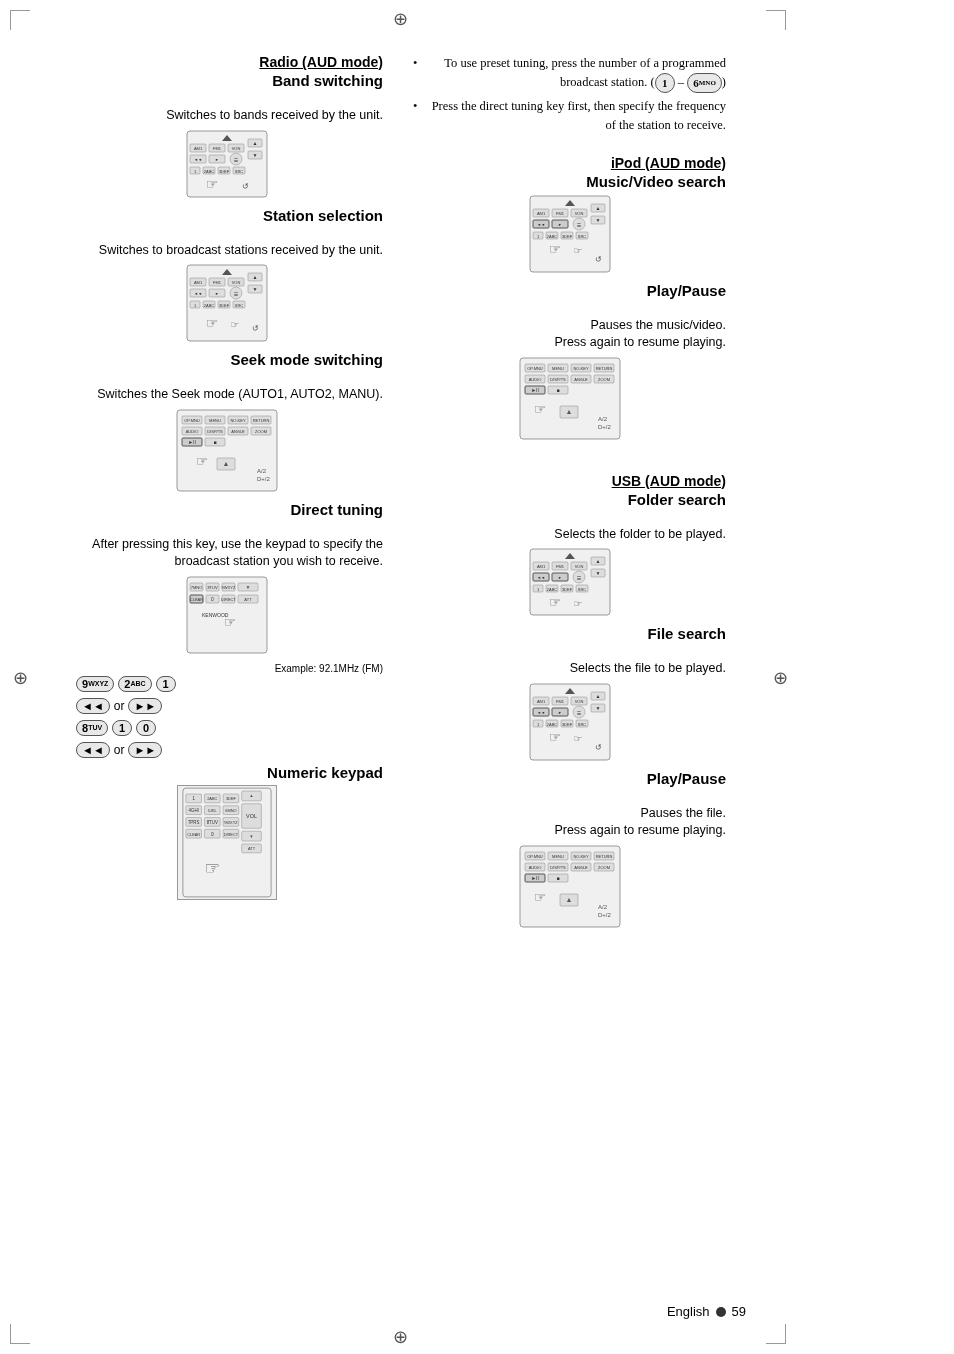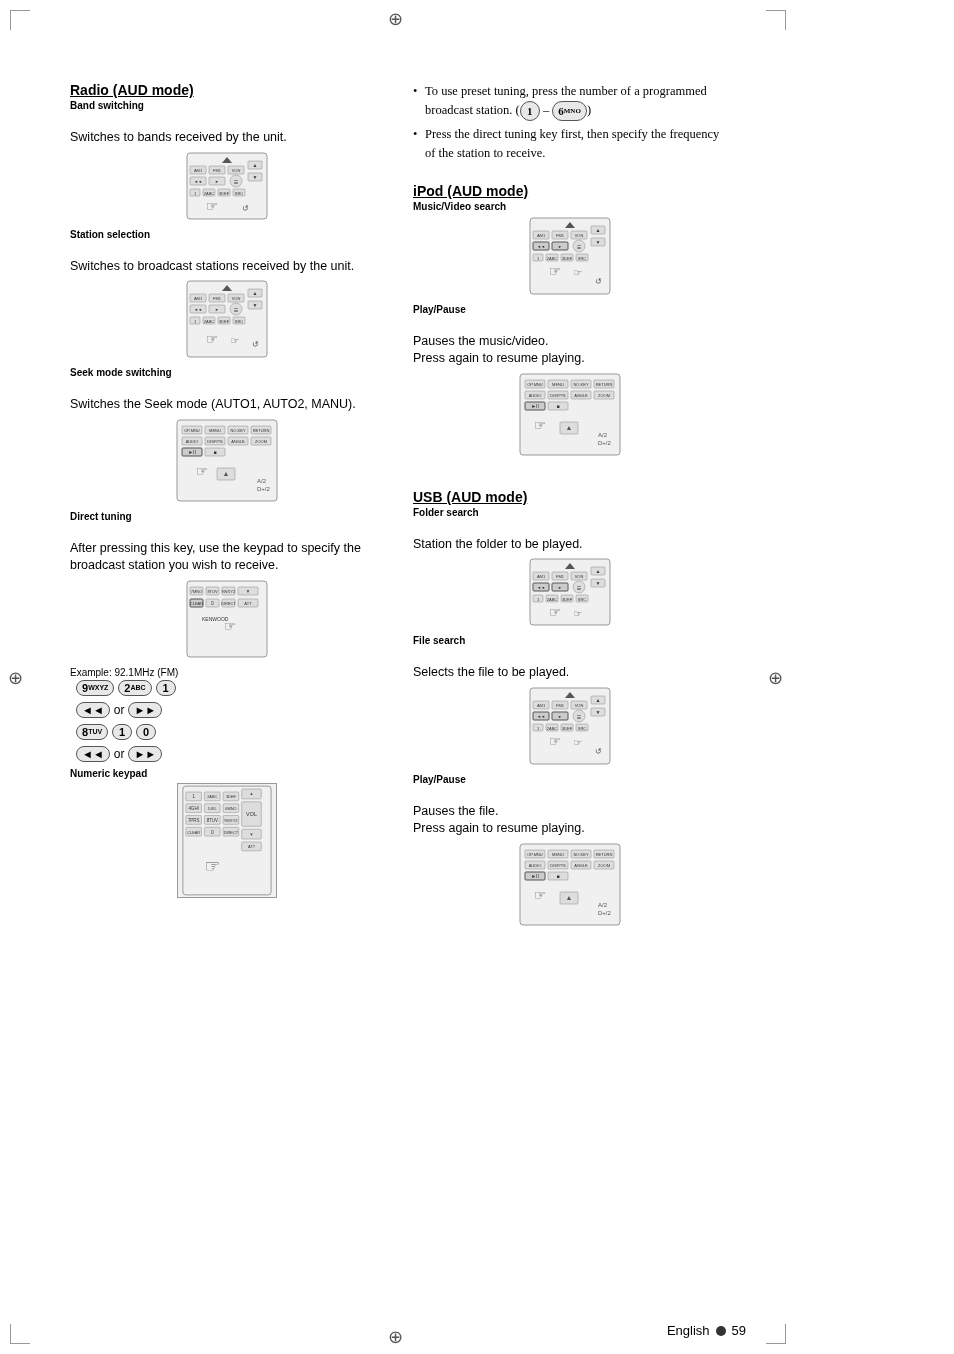--- a/index.html
+++ b/index.html
@@ -9,22 +9,23 @@
       background: #ffffff;
       font-family: Arial, Helvetica, sans-serif;
       font-size: 13px;
       color: #000;
       position: relative;
     }
 
     .page {
       width: 796px;
       min-height: 1354px;
-      padding: 52px 50px;
+      padding: 24px 50px;
       position: relative;
+      text-align: right;
     }
 
     
     .corner-mark {
       position: absolute;
       width: 20px;
       height: 20px;
       border: 1px solid #999;
     }
     .corner-tl { top: 10px; left: 10px; border-right: none; border-bottom: none; }
@@ -62,21 +63,21 @@
     }
 
     .section-title {
       font-size: 14px;
       font-weight: bold;
       text-decoration: underline;
       margin-bottom: 2px;
     }
 
     .sub-title {
-      font-size: 10px;
+      font-size: 15px;
       font-weight: bold;
       margin-bottom: 2px;
     }
 
     .section-text {
       font-size: 12.5px;
       line-height: 1.4;
       margin-bottom: 4px;
       margin-top: 18px;
     }
@@ -149,21 +150,21 @@
 
     .example-btns {
       display: flex;
       align-items: center;
       gap: 4px;
       margin: 2px 0 6px 6px;
     }
 
     .footer {
       position: absolute;
-      bottom: 16px;
+      bottom: 35px;
       right: 50px;
       display: flex;
       align-items: center;
       gap: 6px;
       font-size: 13px;
     }
 
     .footer-dot {
       width: 10px;
       height: 10px;
@@ -512,21 +513,21 @@
             <text x="83" y="65" font-size="6" fill="#555">A/2</text>
             <text x="83" y="73" font-size="6" fill="#555">D+/2</text>
           </svg>
         </div>
       </div>
 
       <div class="section-block">
         <div class="section-title">USB (AUD mode)</div>
 
         <div class="sub-title">Folder search</div>
-        <div class="section-text">Station the folder to be played.</div>
+        <div class="section-text">Selects the folder to be played.</div>
         <div class="remote-container">
           <svg class="remote" viewBox="0 0 90 70">
             <rect x="5" y="2" width="80" height="66" rx="3" fill="#f0f0f0" stroke="#999" stroke-width="1"></rect>
             <polygon points="45,6 40,12 50,12" fill="#555"></polygon>
             <rect x="8" y="15" width="16" height="8" rx="1" fill="#ddd" stroke="#888" stroke-width="0.5"></rect>
             <text x="16" y="21" font-size="4" text-anchor="middle" fill="#333">AM1</text>
             <rect x="27" y="15" width="16" height="8" rx="1" fill="#ddd" stroke="#888" stroke-width="0.5"></rect>
             <text x="35" y="21" font-size="4" text-anchor="middle" fill="#333">FM1</text>
             <rect x="46" y="15" width="16" height="8" rx="1" fill="#ddd" stroke="#888" stroke-width="0.5"></rect>
             <text x="54" y="21" font-size="4" text-anchor="middle" fill="#333">VON</text>

